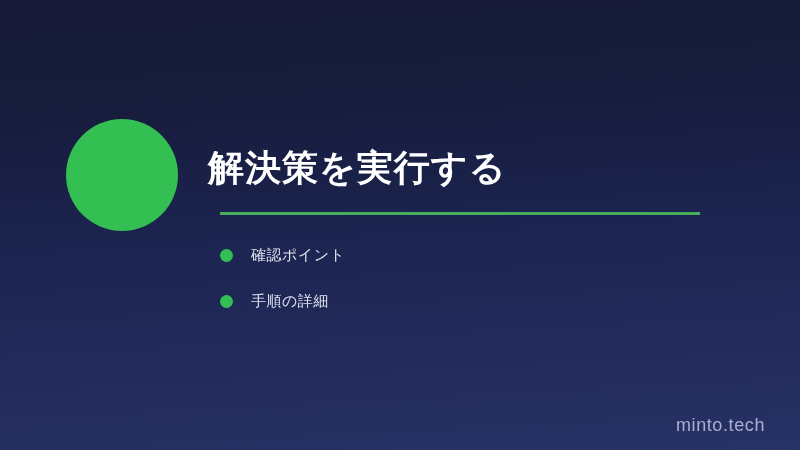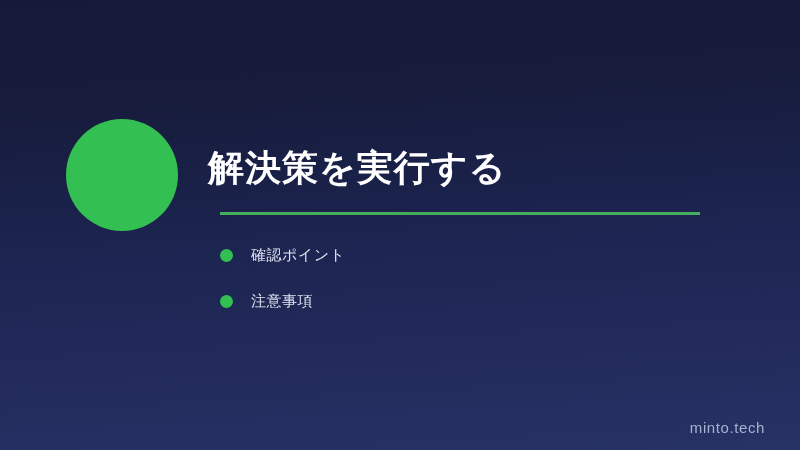--- a/index.html
+++ b/index.html
@@ -91,21 +91,21 @@
     letter-spacing: 0.5px;
     white-space: nowrap;
   }
 
   
   #footer {
     position: absolute;
     right: 35px;
     bottom: 14px;
     color: #a8b0cf;
-    font-size: 15px;
+    font-size: 18px;
     letter-spacing: 0.6px;
     white-space: nowrap;
     text-align: right;
   }
 </style>
 </head>
 <body>
 
 <div id="slide">
 
@@ -115,23 +115,23 @@
 
   <div id="title-rule"></div>
 
   <div id="bullets">
 
     <div class="bullet-row">
       <span class="bullet-dot"></span>
       <span class="bullet-text">確認ポイント</span>
     </div>
 
-
     <div class="bullet-row">
       <span class="bullet-dot"></span>
-      <span class="bullet-text">注意事項</span>
+      <span class="bullet-text">手順の詳細</span>
     </div>
+
 
   </div>
 
   <div id="footer">minto.tech</div>
 
 </div>
 
 </body></html>

